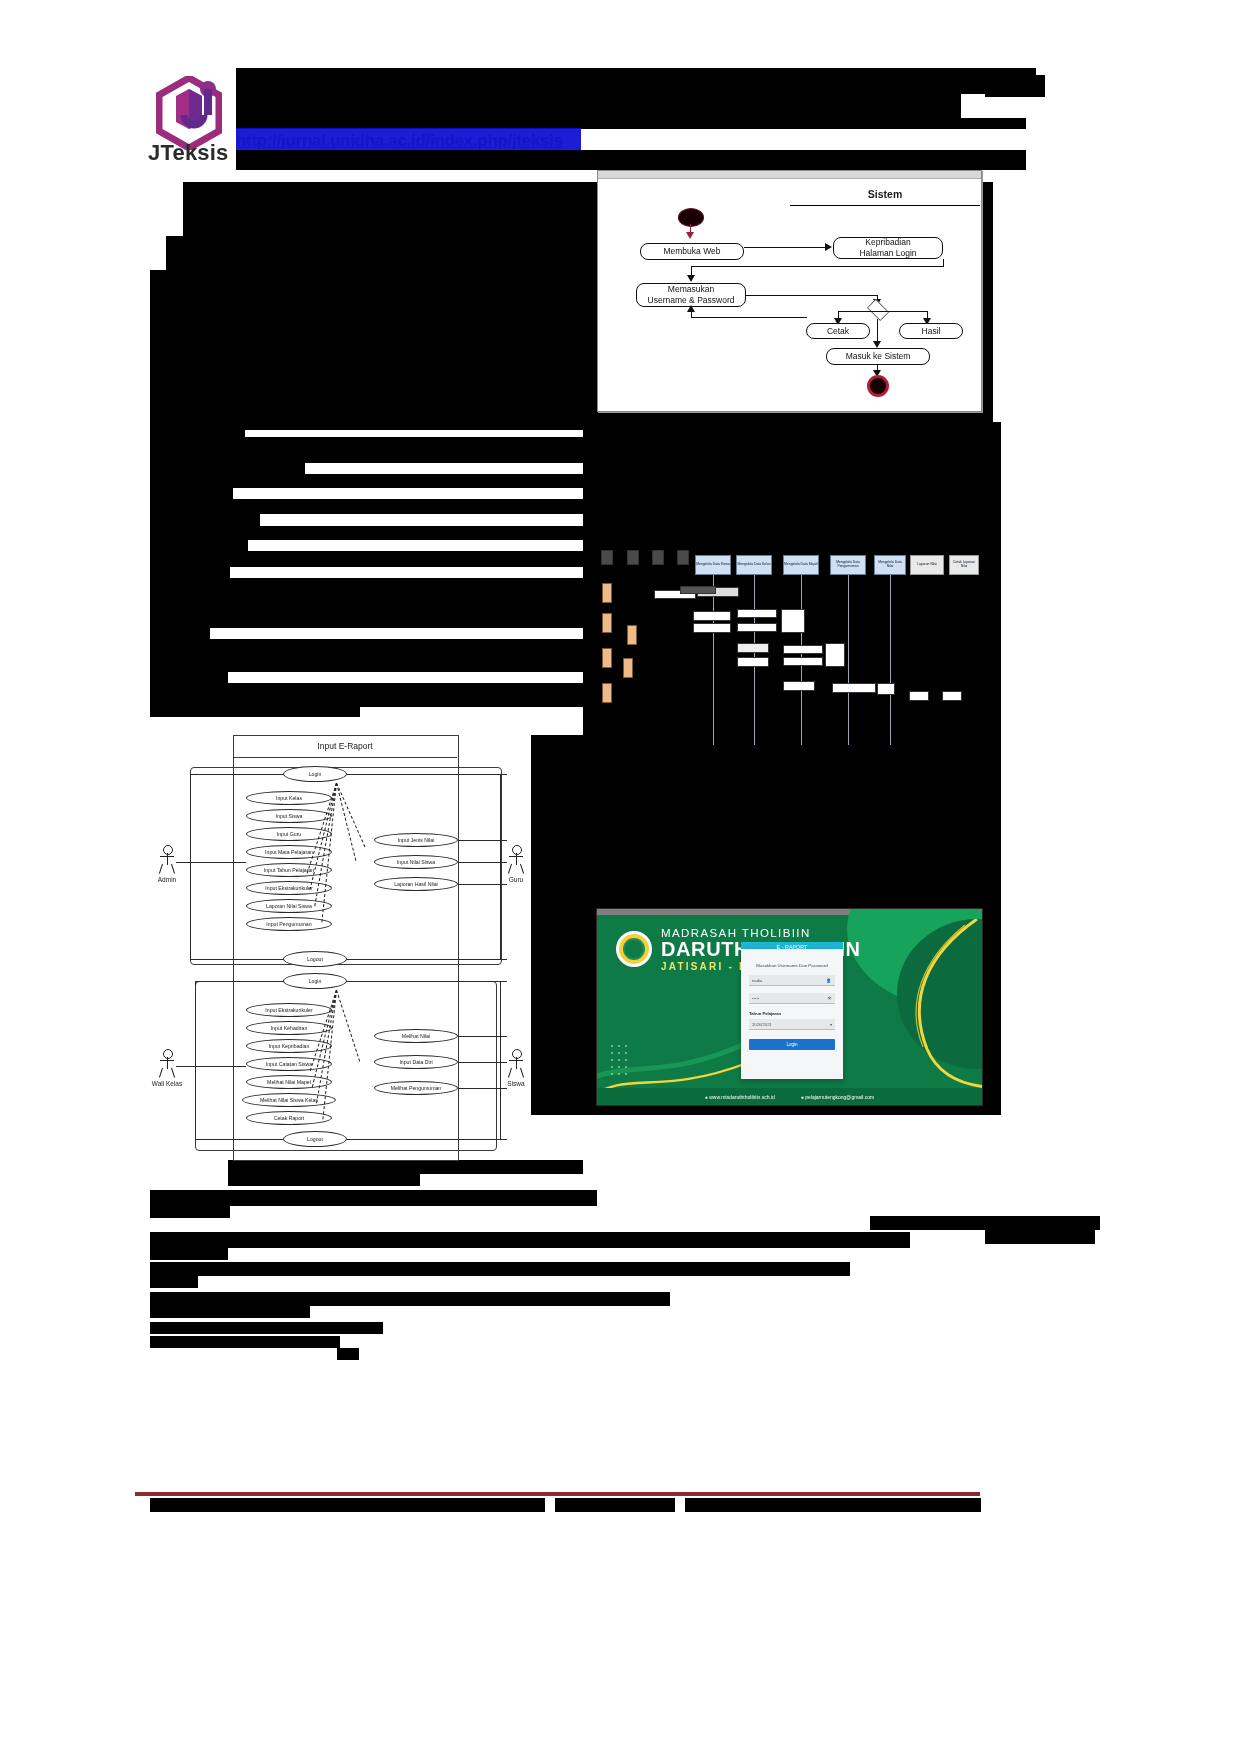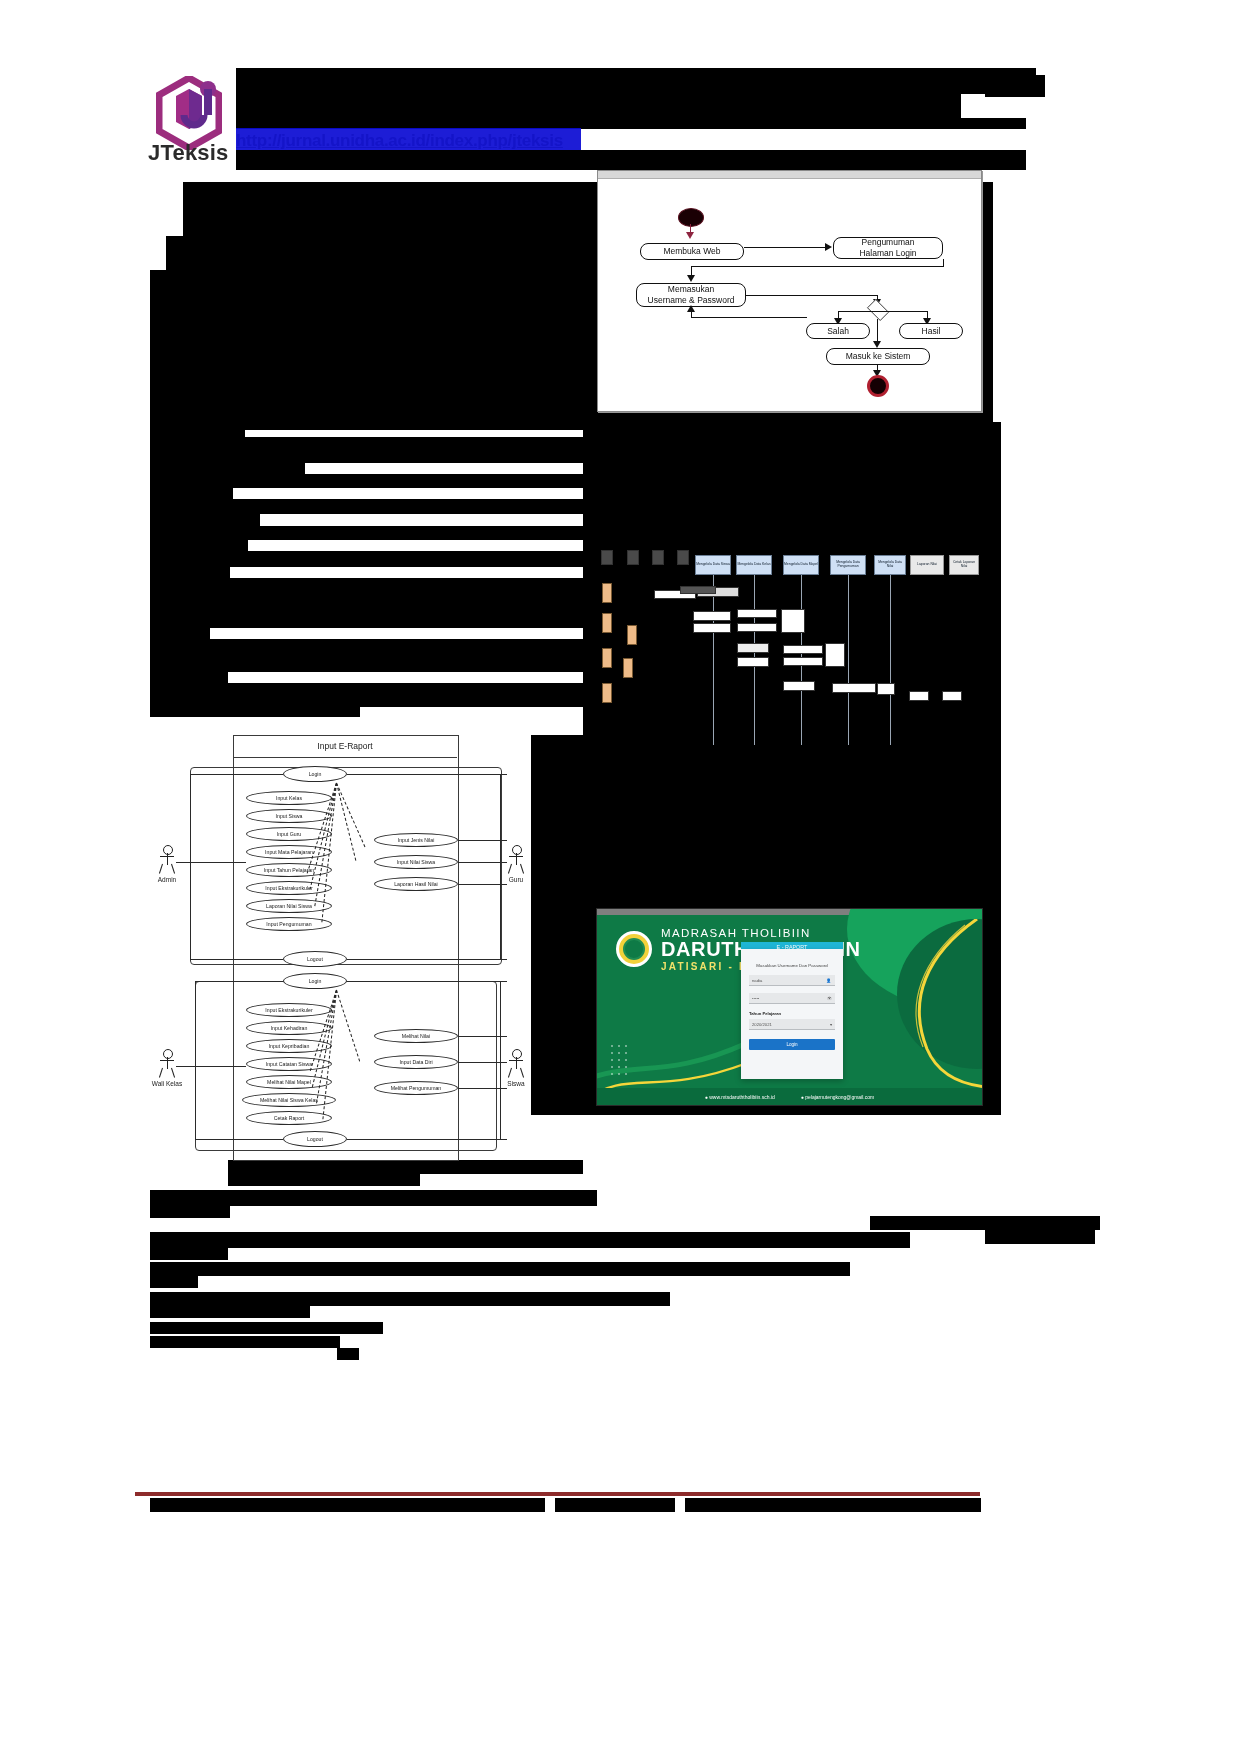--- a/index.html
+++ b/index.html
@@ -137,27 +137,31 @@
   <div class="blk" style="left:583px;top:182px;width:410px;height:240px;"></div>
   <div class="blk" style="left:583px;top:422px;width:418px;height:125px;"></div>
   <div class="blk" style="left:583px;top:540px;width:418px;height:210px;"></div>
   <div class="blk" style="left:531px;top:735px;width:470px;height:175px;"></div>
   <div class="blk" style="left:531px;top:905px;width:470px;height:210px;"></div>
   <div class="blk" style="left:985px;top:1228px;width:110px;height:16px;"></div>
   <div class="blk" style="left:870px;top:1216px;width:230px;height:14px;"></div>
 
   <div class="act">
     <div class="hdrband"></div>
+    <div class="lane" style="left:192px;width:190px;border-right:none;">
+      <div class="lane-title">Sistem</div>
+      <div class="lane-rule"></div>
+    </div>
 
     <div class="startnode" style="left:80px;top:37px;"></div>
     <div class="ln" style="left:92px;top:53px;width:1px;height:10px;background:#8e2440;"></div>
     <div class="arw arw-dp" style="left:88px;top:61px;"></div>
 
     <div class="node" style="left:42px;top:72px;width:104px;height:17px;">Membuka Web</div>
-    <div class="node" style="left:235px;top:66px;width:110px;height:22px;white-space:pre-line;">Pengumuman
+    <div class="node" style="left:235px;top:66px;width:110px;height:22px;white-space:pre-line;">Kepribadian
 Halaman Login</div>
     <div class="ln" style="left:146px;top:76px;width:83px;height:1px;"></div>
     <div class="arw arw-r" style="left:227px;top:72px;"></div>
 
     <div class="ln" style="left:345px;top:88px;width:1px;height:8px;"></div>
     <div class="ln" style="left:93px;top:95px;width:253px;height:1px;"></div>
     <div class="ln" style="left:93px;top:95px;width:1px;height:13px;"></div>
     <div class="arw arw-d" style="left:89px;top:104px;"></div>
 
     <div class="node" style="left:38px;top:112px;width:110px;height:24px;white-space:pre-line;">Memasukan
@@ -168,21 +172,21 @@
     <div class="arw arw-d" style="left:275px;top:128px;"></div>
     <div class="diamond" style="left:268px;top:131px;"></div>
 
     <div class="ln" style="left:240px;top:140px;width:40px;height:1px;"></div>
     <div class="ln" style="left:240px;top:140px;width:1px;height:10px;"></div>
     <div class="arw arw-d" style="left:236px;top:147px;"></div>
     <div class="ln" style="left:279px;top:140px;width:50px;height:1px;"></div>
     <div class="ln" style="left:329px;top:140px;width:1px;height:10px;"></div>
     <div class="arw arw-d" style="left:325px;top:147px;"></div>
 
-    <div class="node" style="left:208px;top:152px;width:64px;height:16px;">Salah</div>
+    <div class="node" style="left:208px;top:152px;width:64px;height:16px;">Cetak</div>
     <div class="node" style="left:301px;top:152px;width:64px;height:16px;">Hasil</div>
 
     <div class="ln" style="left:93px;top:146px;width:116px;height:1px;"></div>
     <div class="ln" style="left:93px;top:138px;width:1px;height:9px;"></div>
     <div class="arw arw-u" style="left:89px;top:134px;"></div>
 
     <div class="ln" style="left:279px;top:148px;width:1px;height:26px;"></div>
     <div class="arw arw-d" style="left:275px;top:170px;"></div>
     <div class="node" style="left:228px;top:177px;width:104px;height:17px;">Masuk ke Sistem</div>
 

